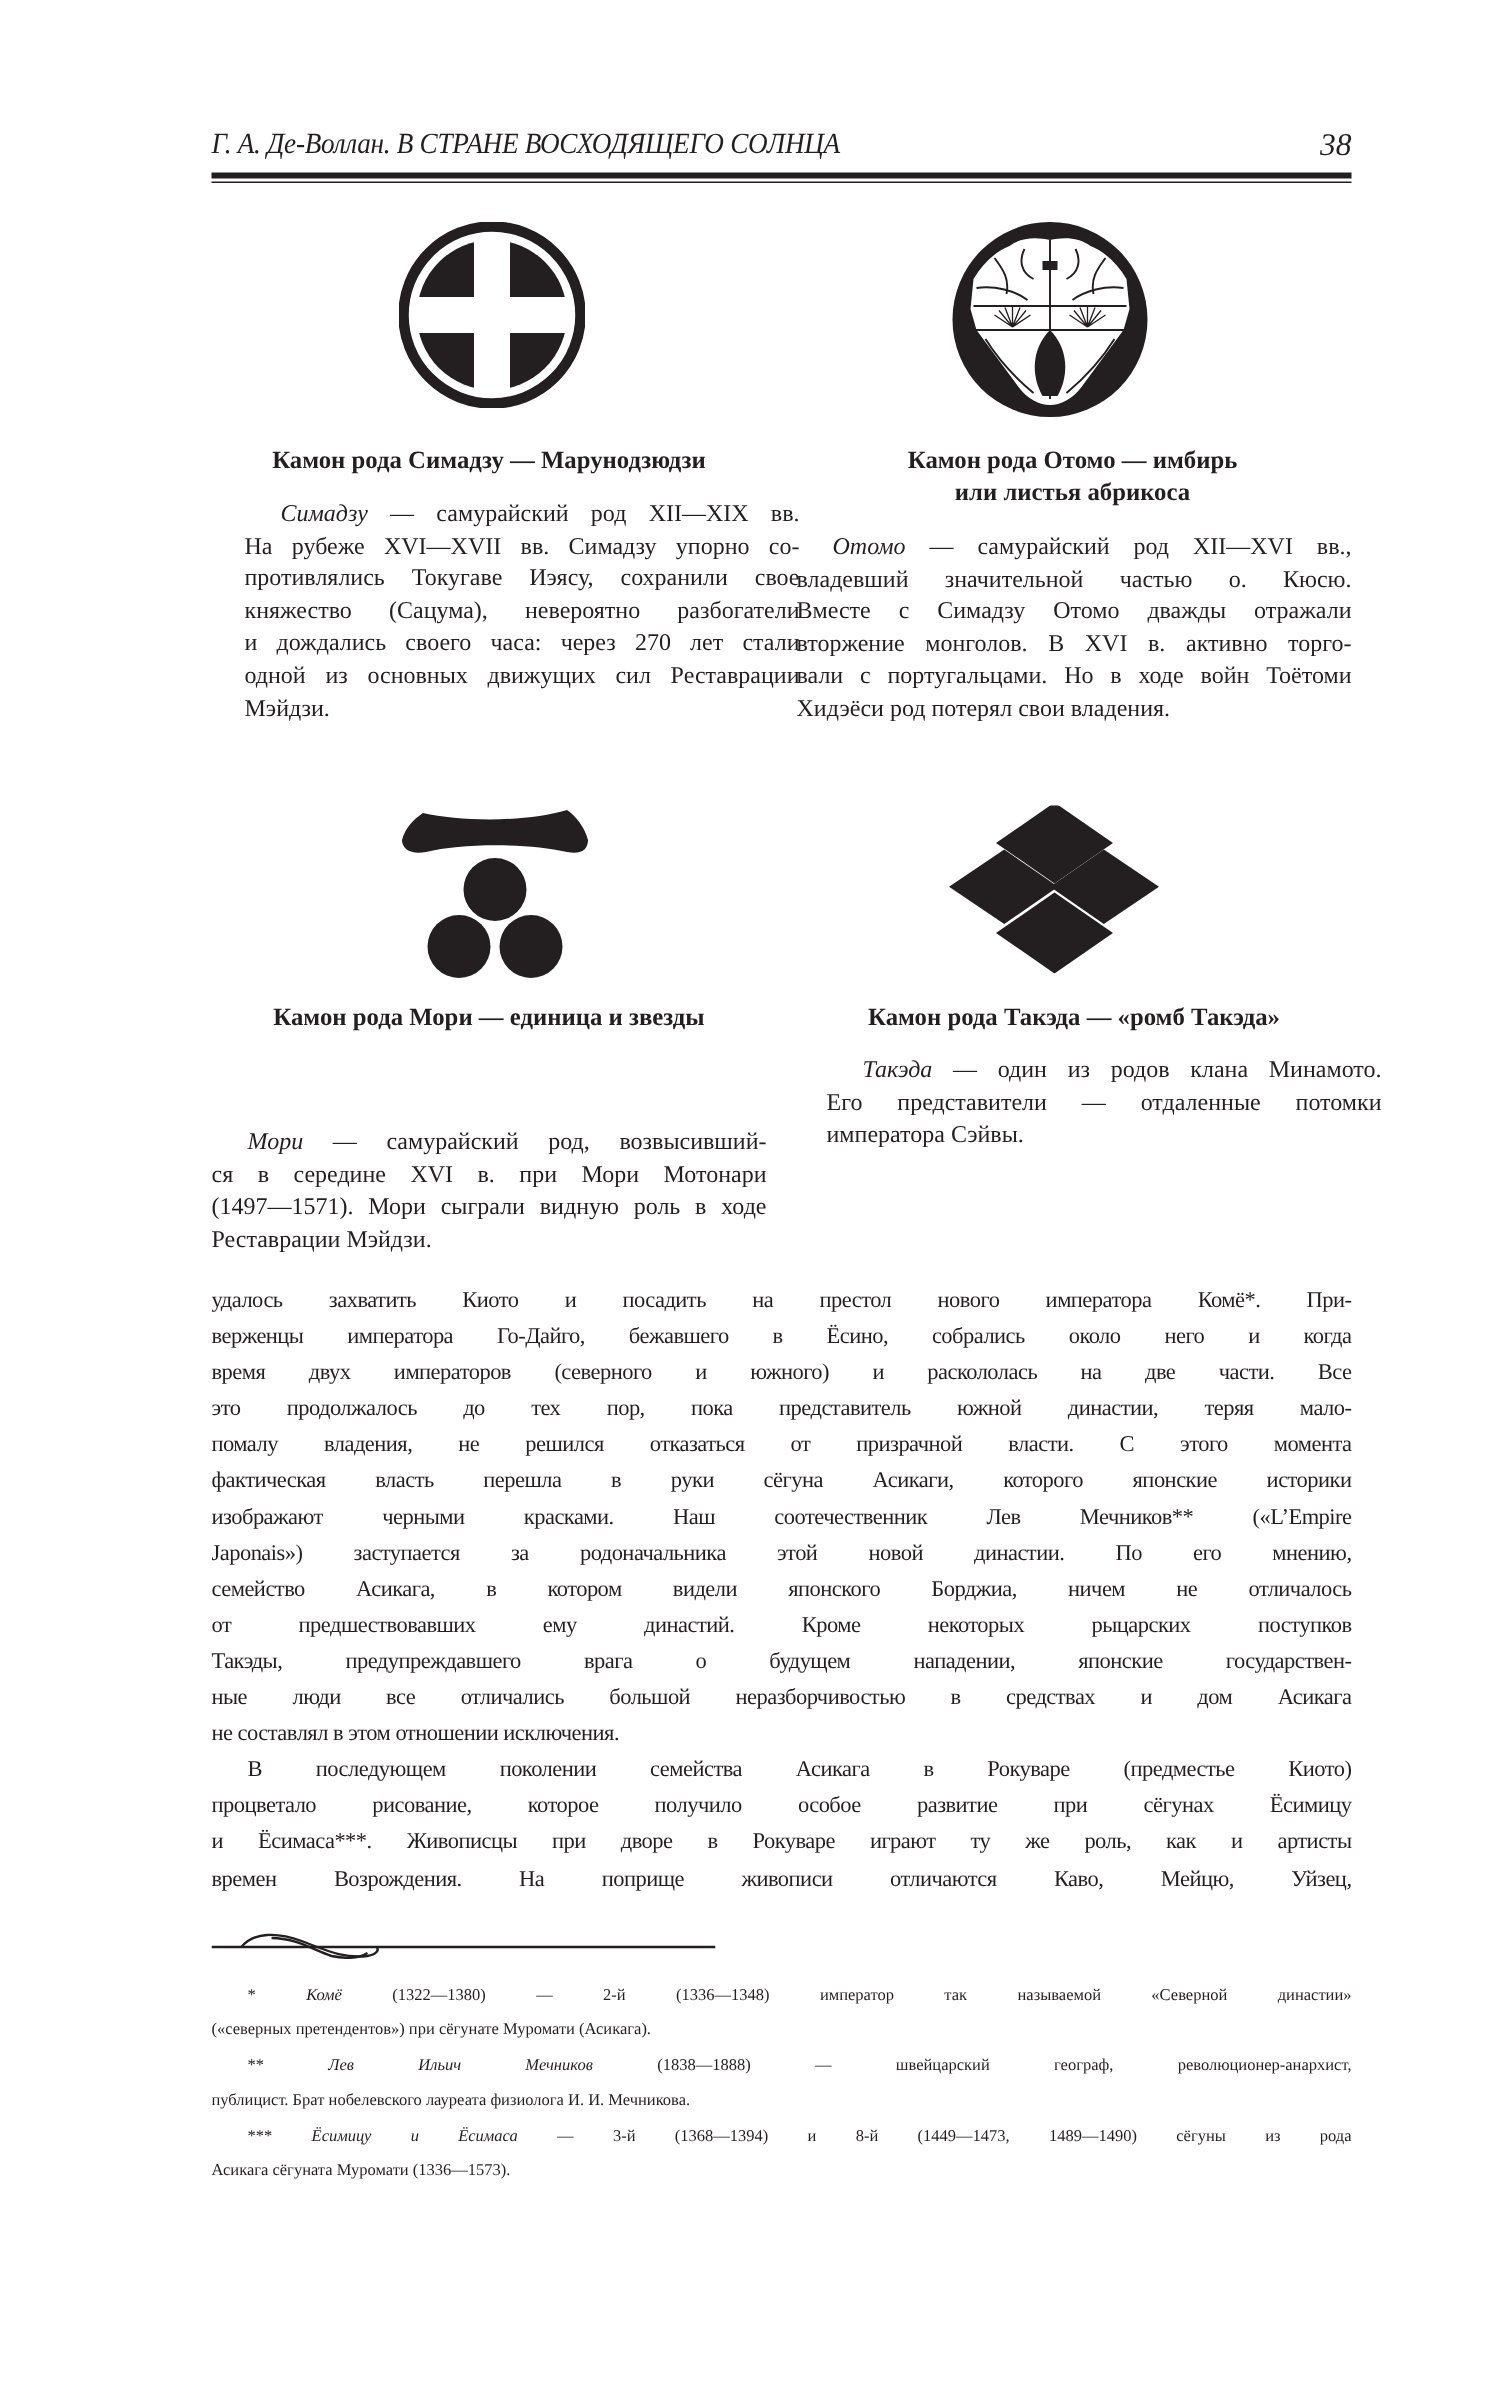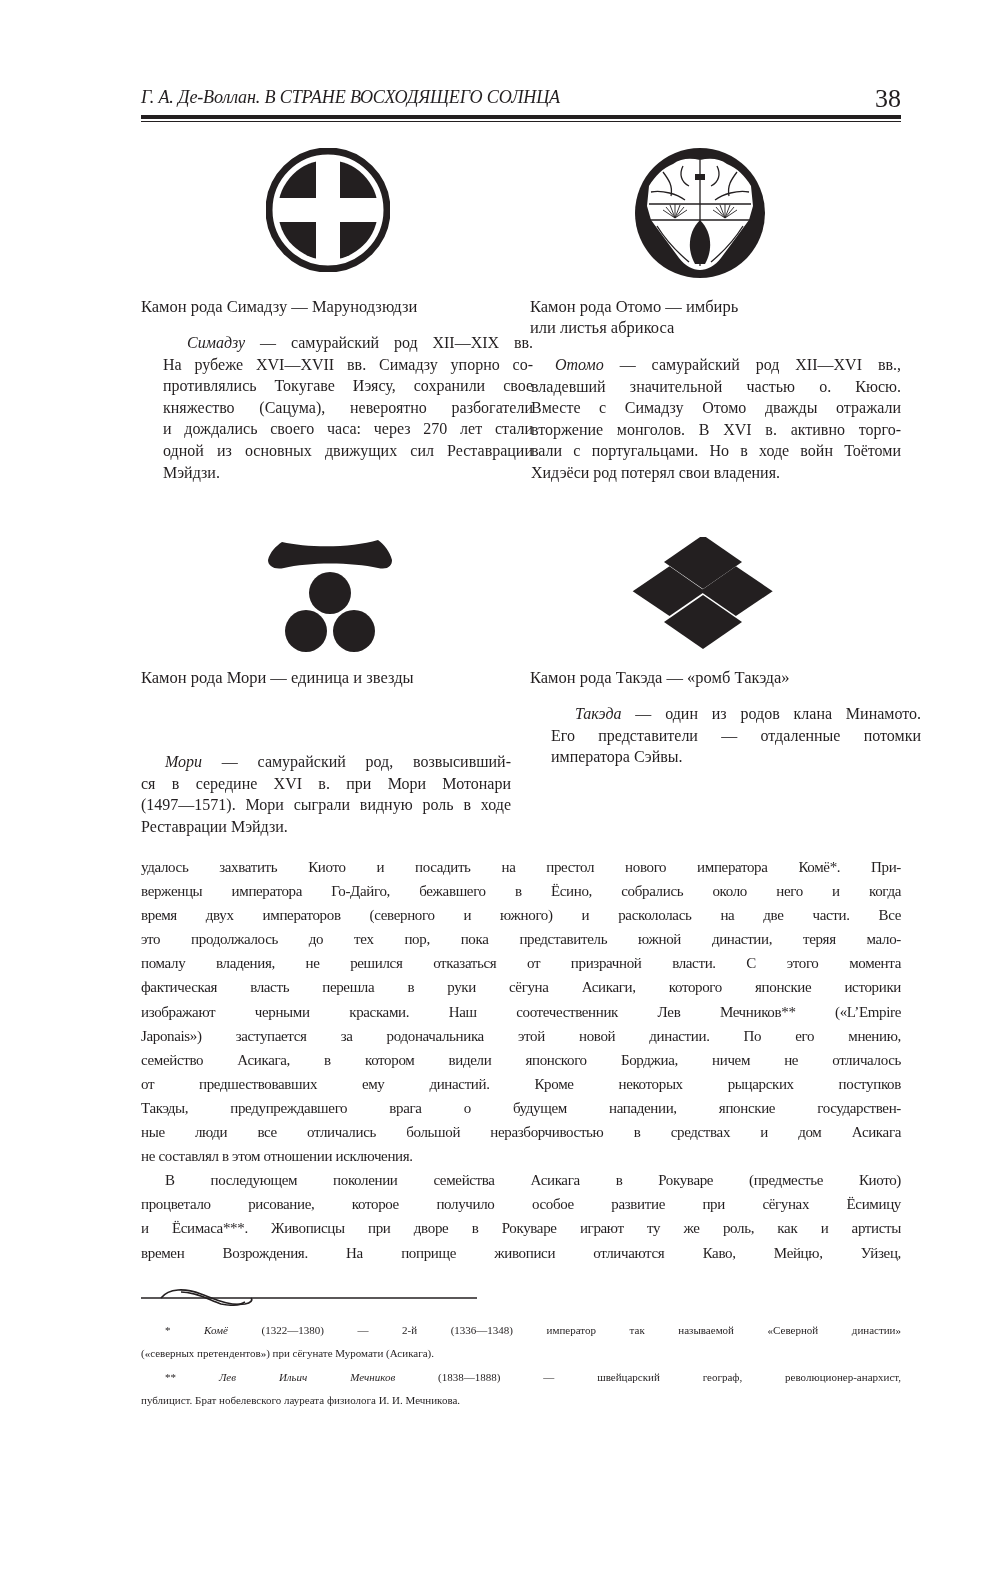--- a/index.html
+++ b/index.html
@@ -4,27 +4,27 @@
 <style>
   html, body { margin: 0; padding: 0; background: #ffffff; }
   body { width: 1000px; height: 1587px; position: relative; overflow: hidden;
          font-family: "Liberation Serif", "DejaVu Serif", serif; color: #231f20; }
   .page { position: absolute; left: 0; top: 0; width: 1000px; height: 1587px; }
 
   
   .running-head { position: absolute; left: 141px; top: 84px; width: 760px; height: 28px; text-align: center; }
   .running-title { position: absolute; left: 0; top: 2px; font-style: italic; font-size: 19.5px;
                    letter-spacing: -0.2px; transform: scaleX(0.93); transform-origin: left center; white-space: nowrap; }
-  .page-number { position: absolute; right: 0; top: 0; font-size: 26px; }
+  .page-number { position: absolute; right: 0; top: 0; font-style: italic; font-size: 21px; }
   .head-rule-thick { position: absolute; left: 141px; top: 115px; width: 760px; height: 4px; background: #231f20; }
   .head-rule-thin  { position: absolute; left: 141px; top: 121px; width: 760px; height: 1px; background: #231f20; }
 
   
   .emblem { position: absolute; }
-  .caption { position: absolute; font-weight: normal; font-size: 16.5px; line-height: 21px; }
+  .caption { position: absolute; font-weight: bold; font-size: 16.5px; text-align: center; line-height: 21px; }
   .desc { position: absolute; font-size: 16px; line-height: 21.6px; text-align: justify; }
   .desc i { font-style: italic; }
   .line { display: block; text-align: justify; text-align-last: justify; white-space: nowrap; }
   .line.last { text-align-last: left; }
 
   
   .body-text { position: absolute; left: 141px; top: 855px; width: 760px; font-size: 15px; line-height: 24.1px; }
   .body-text .line { letter-spacing: -0.35px; }
   .indent { padding-left: 24px; }
 
@@ -166,15 +166,19 @@
     <div>
       <span class="line indent"><span>*</span> <i>Комё</i> <span>(1322—1380) — 2-й (1336—1348) император так называемой «Северной династии»</span></span>
       <span class="line last">(«северных претендентов») при сёгунате Муромати (Асикага).</span>
     </div>
     <div class="fn-gap"></div>
     <div>
       <span class="line indent"><span>**</span> <i>Лев Ильич Мечников</i> <span>(1838—1888) — швейцарский географ, революционер-анархист,</span></span>
       <span class="line last">публицист. Брат нобелевского лауреата физиолога И. И. Мечникова.</span>
     </div>
     <div class="fn-gap"></div>
+    <div>
+      <span class="line indent"><span>***</span> <i>Ёсимицу и Ёсимаса</i> <span>— 3-й (1368—1394) и 8-й (1449—1473, 1489—1490) сёгуны из рода</span></span>
+      <span class="line last">Асикага сёгуната Муромати (1336—1573).</span>
+    </div>
   </div>
 
 </div>
 
 </body></html>

